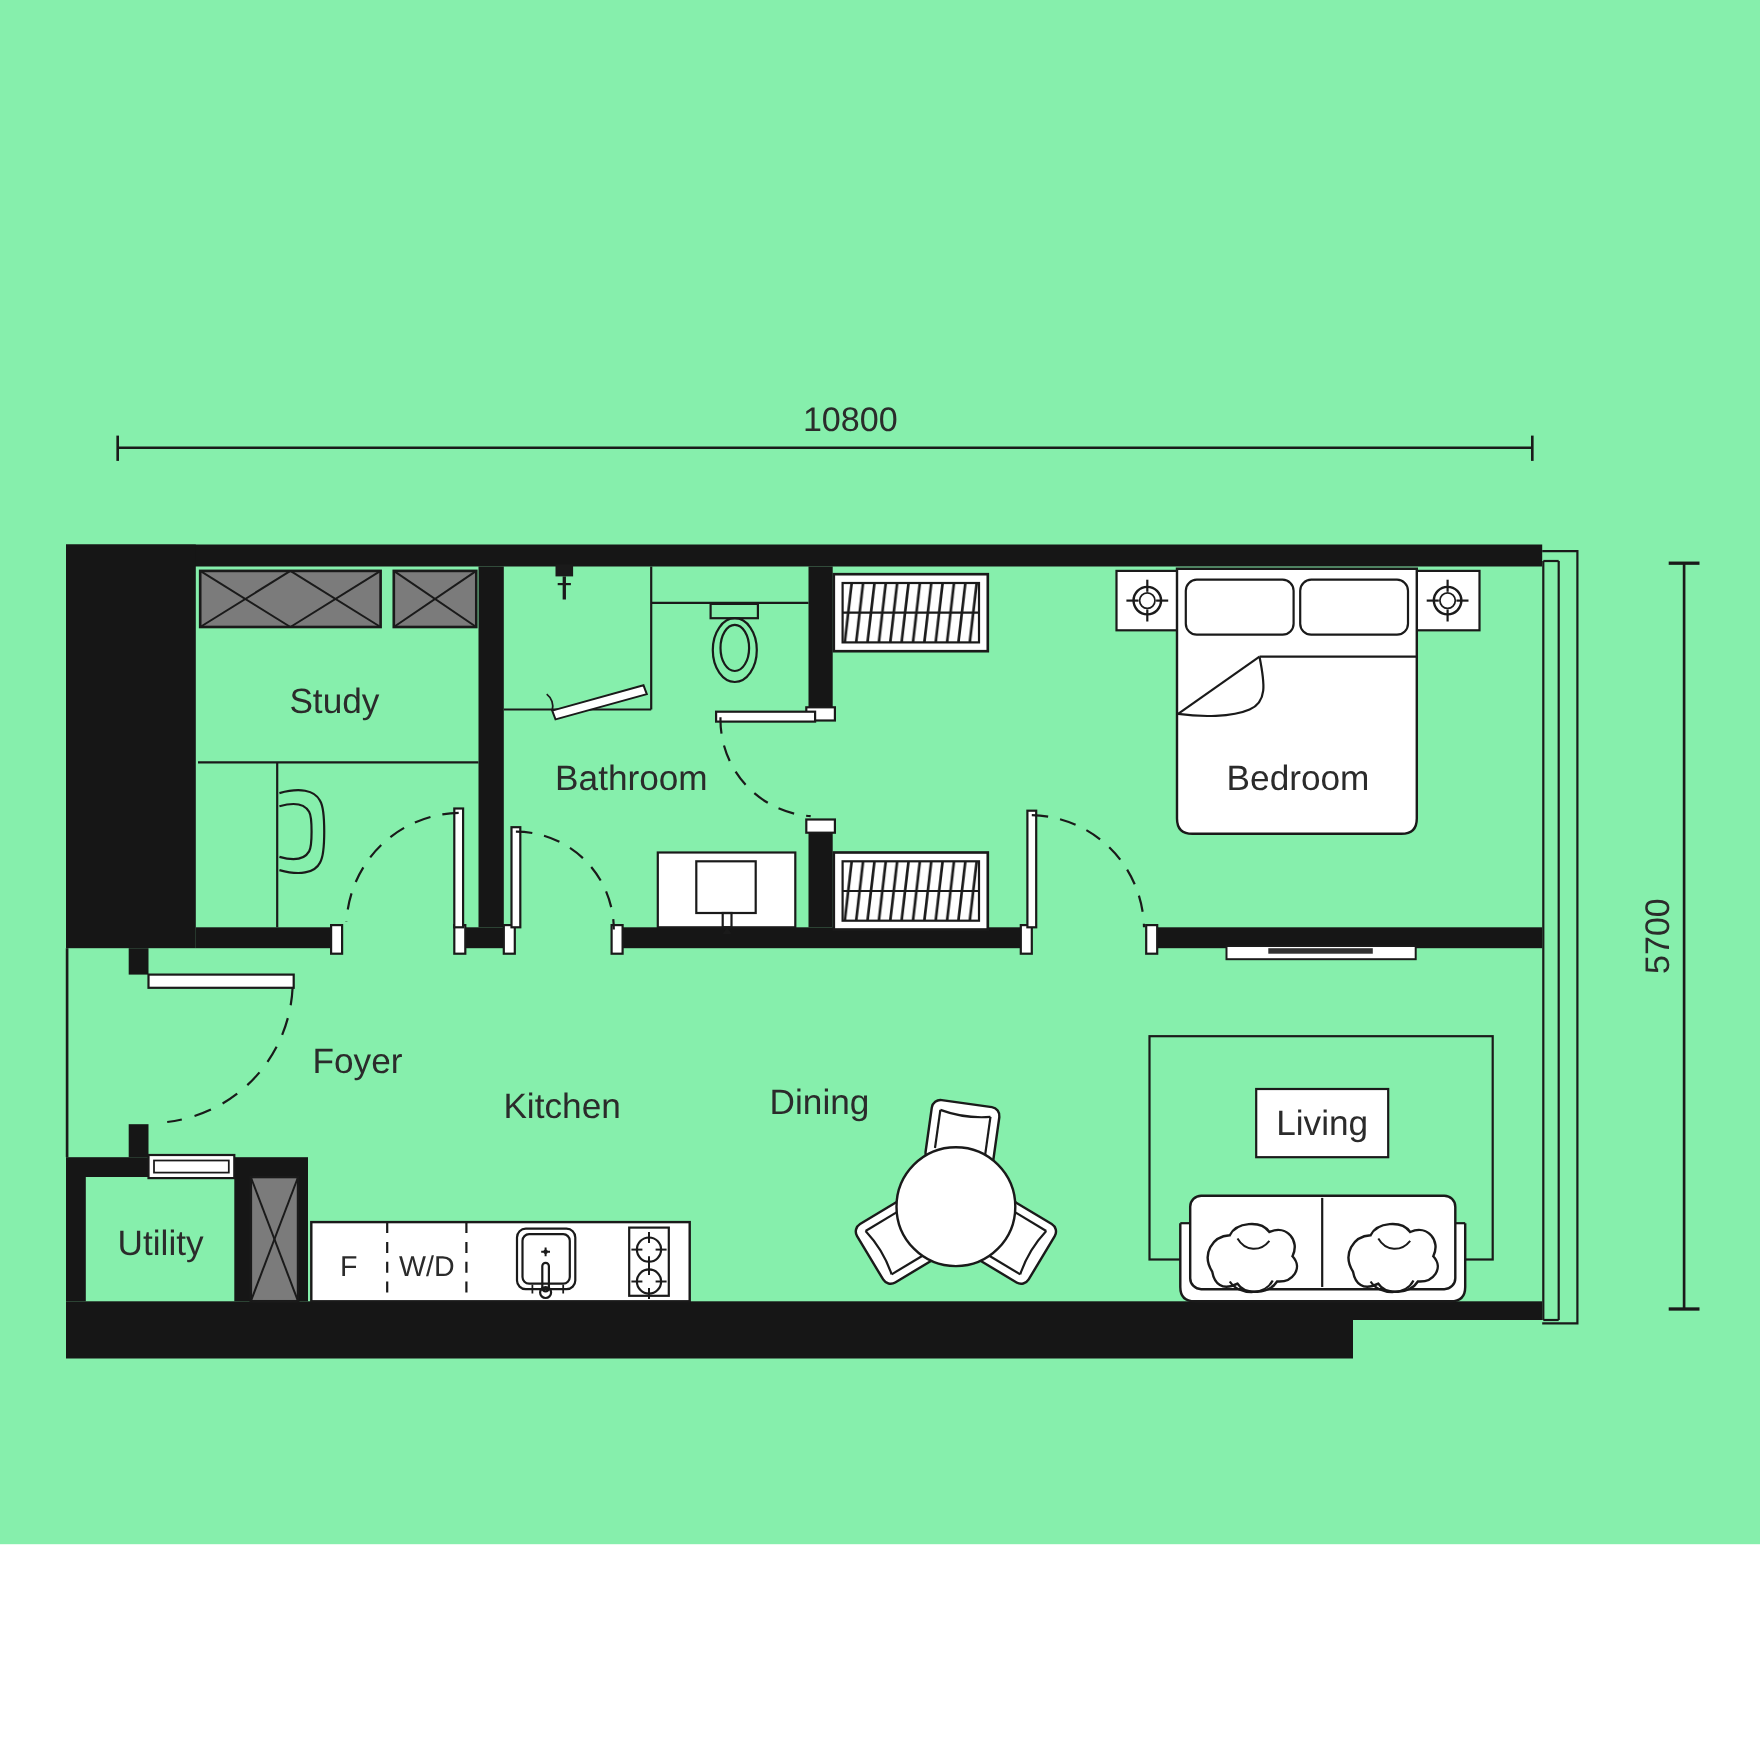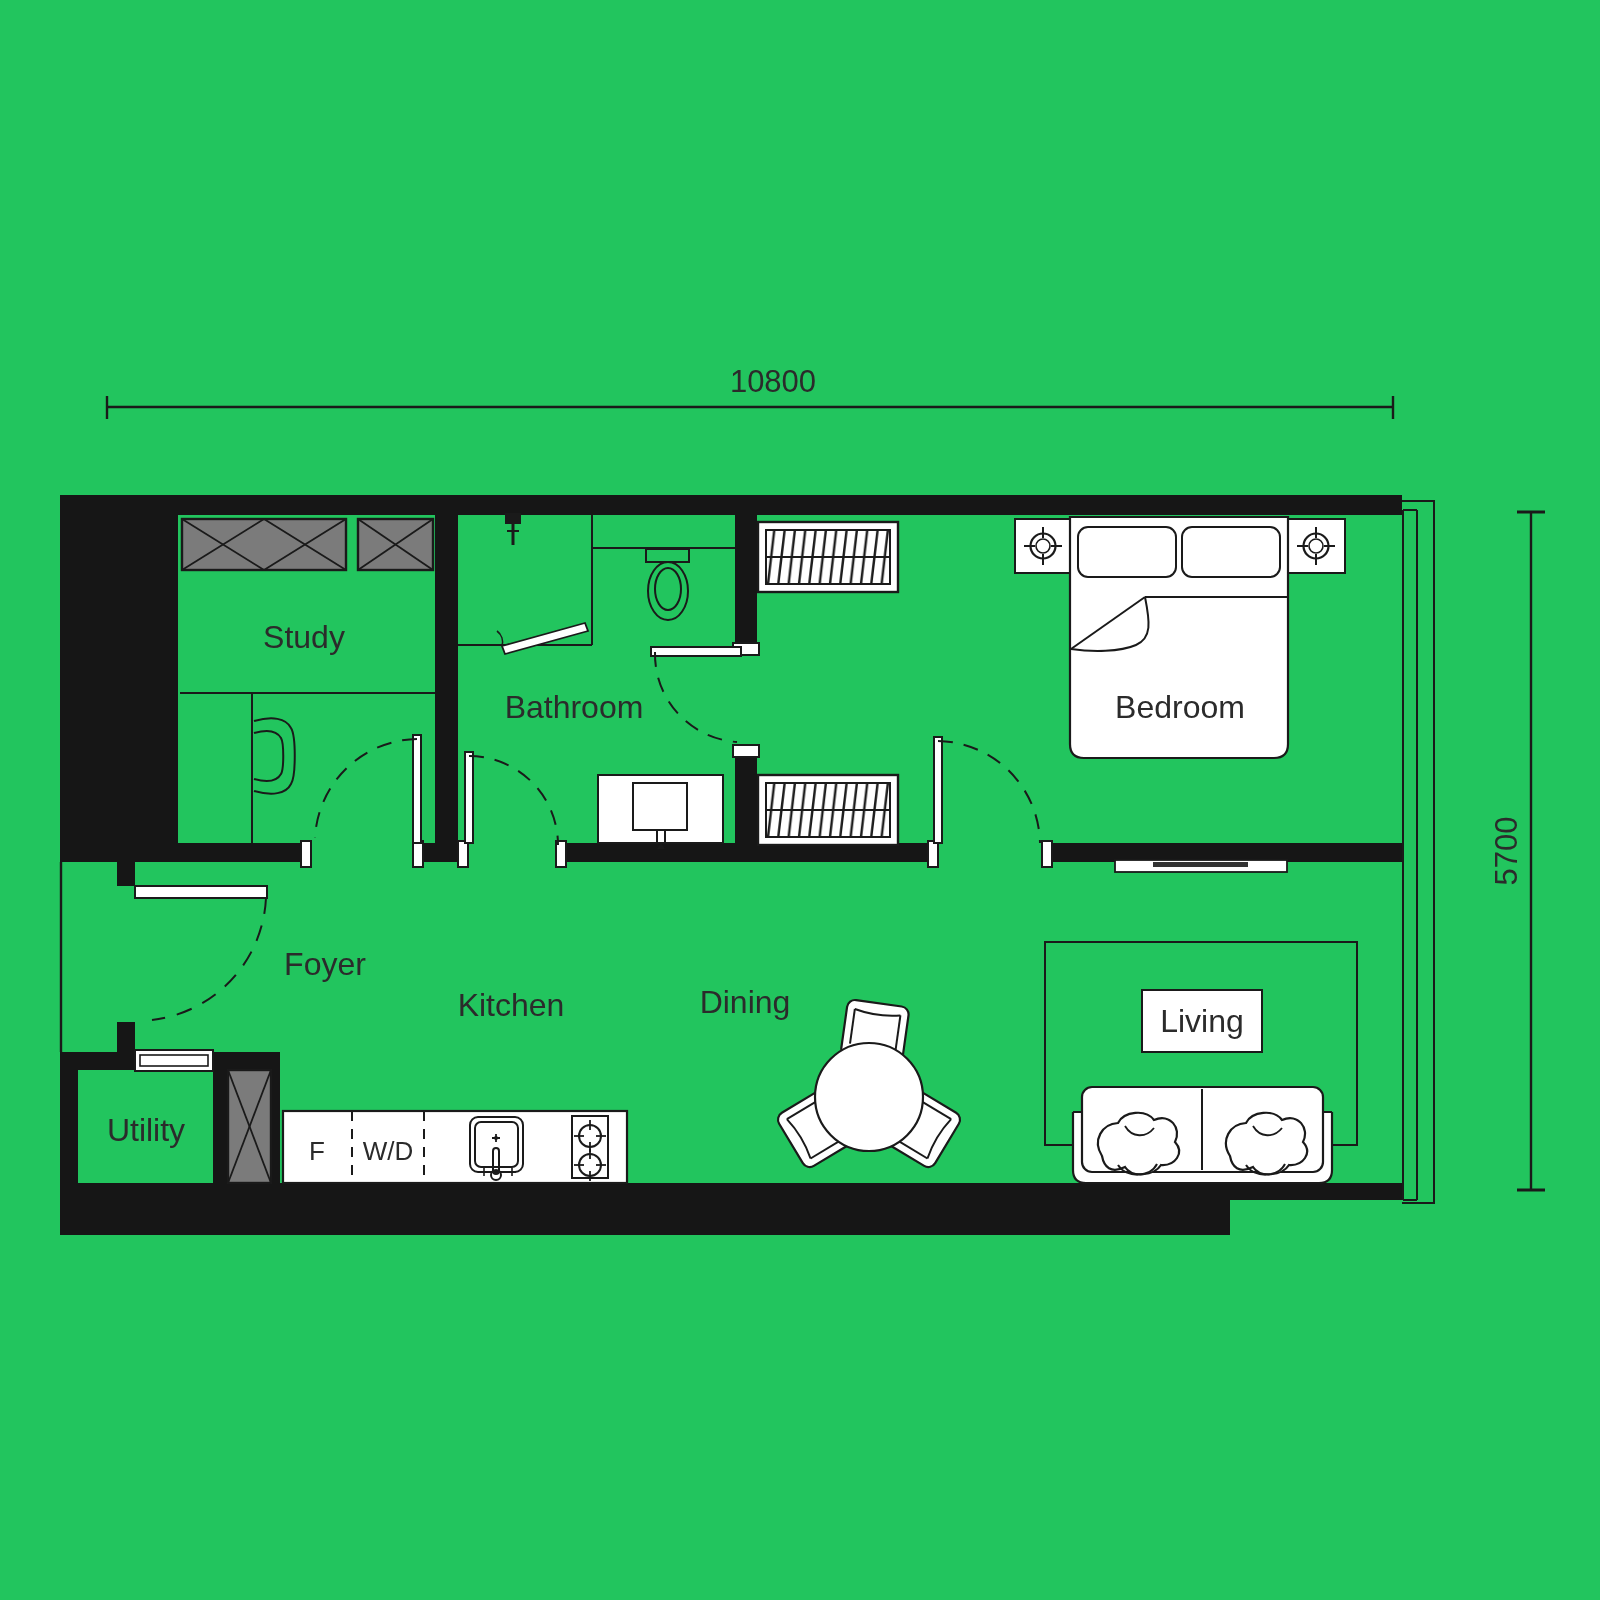--- a/index.html
+++ b/index.html
@@ -1,17 +1,17 @@
 <!DOCTYPE html>
 <html><head>
 <meta charset="utf-8">
 <style>
   html,body{margin:0;padding:0;background:#ffffff;}
   .canvas{
-    position:relative;width:1600px;height:1600px;background:#22c55e;
+    position:relative;width:1600px;height:1404px;background:#86efac;
     font-family:"Liberation Sans", sans-serif;overflow:hidden;
   }
   svg text{
     font-family:"Liberation Sans", sans-serif;
     fill:#2b2b2b;
   }
   .room-label{font-size:32px;}
   .dim-label{font-size:31px;}
   .appliance-label{font-size:26px;}
 </style>

